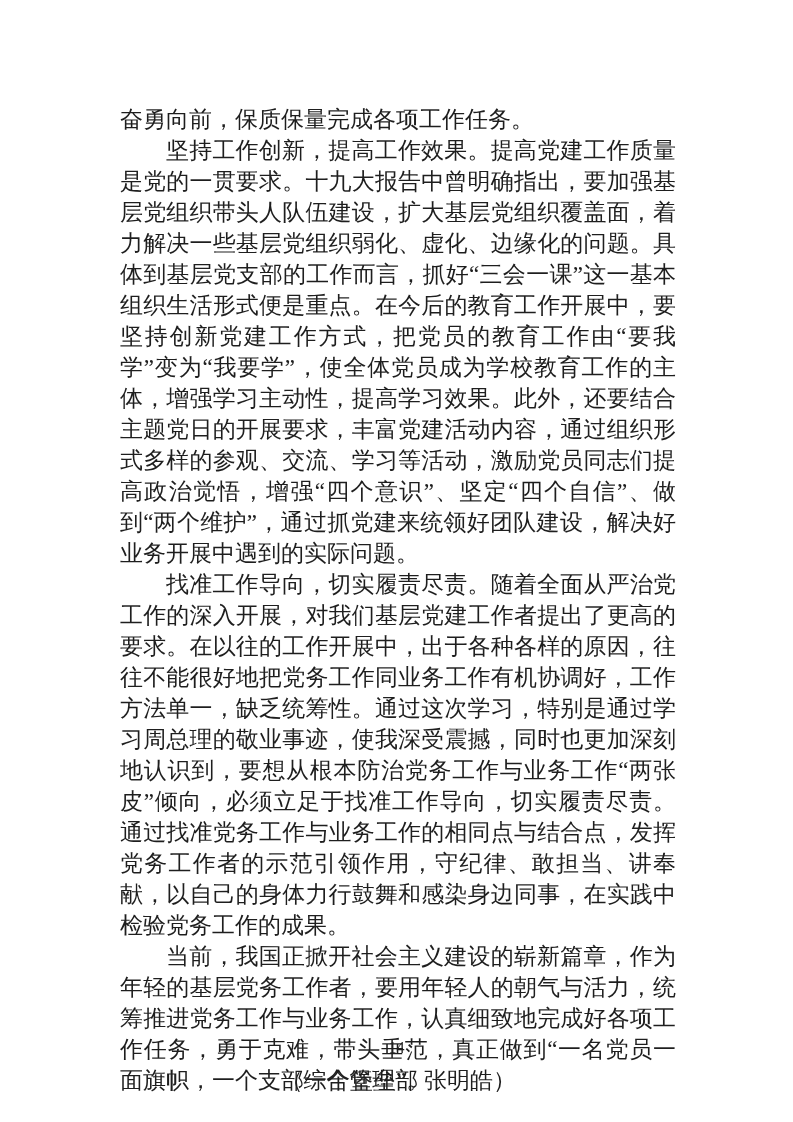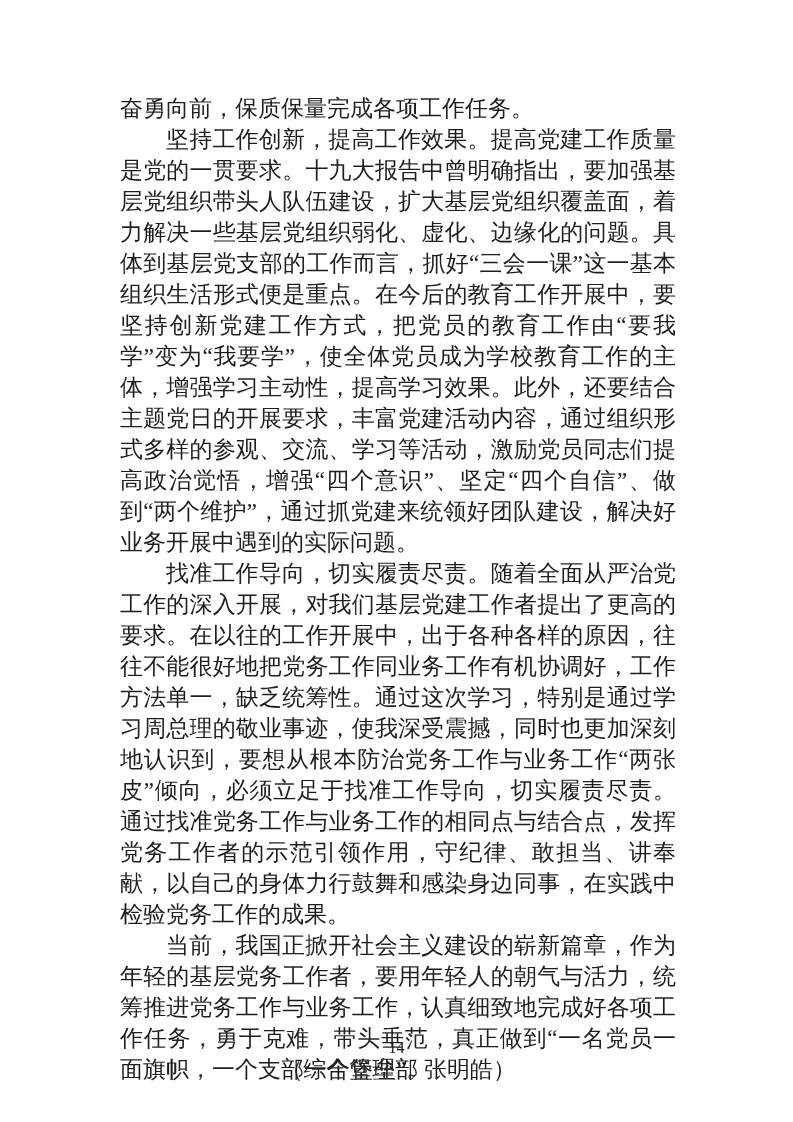--- a/index.html
+++ b/index.html
@@ -12,21 +12,21 @@
     width: 793px;
     height: 1122px;
     background: #ffffff;
     overflow: hidden;
     font-family: "Liberation Serif", "DejaVu Serif", serif;
     color: #1e1e1e;
   }
   .content {
     position: absolute;
     left: 120px;
-    top: 93px;
+    top: 104px;
     width: 556px;
     font-size: 23px;
     line-height: 31px;
     text-align: justify;
     text-justify: inter-ideograph;
   }
   .para {
     margin: 0;
     padding: 0;
     text-indent: 2em;

